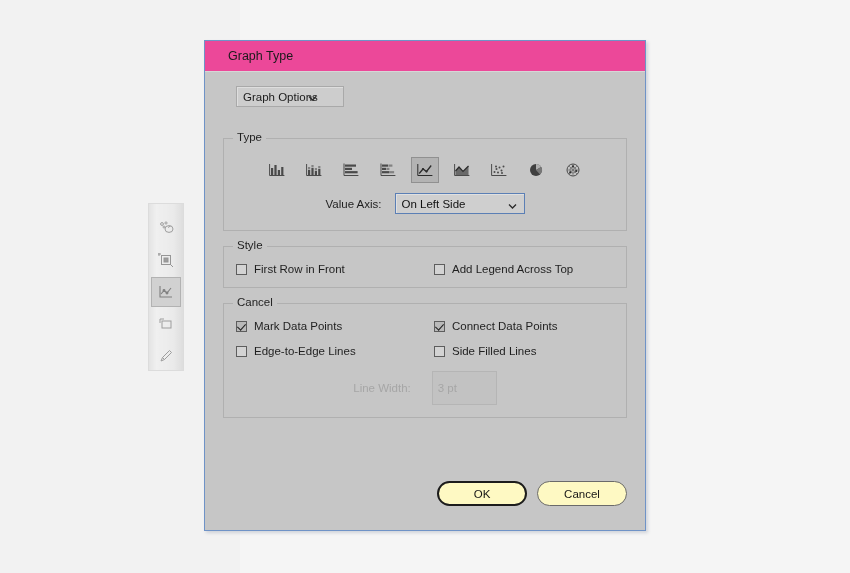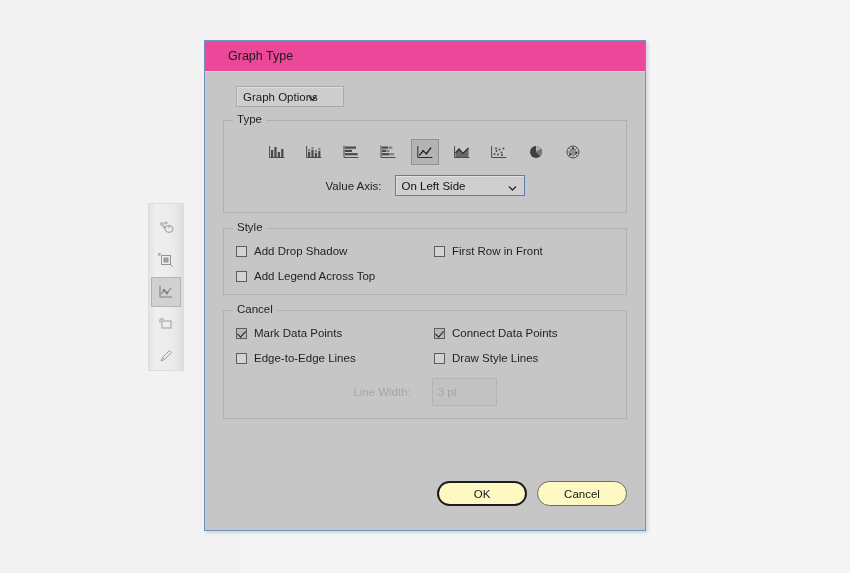--- a/index.html
+++ b/index.html
@@ -81,21 +81,21 @@
     background: #c6c6c6;
     box-sizing: border-box;
     padding: 14px 18px 0 18px;
   }
 
   
   #section-select-wrap {
     position: relative;
     width: 88px;
     height: 21px;
-    margin: 0 0 13px 13px;
+    margin: 0 0 31px 13px;
   }
   #section-select {
     width: 108px;
     height: 21px;
     background: #cdcdcd;
     border: 1px solid #a9a9a9;
     box-sizing: border-box;
     font-size: 11.5px;
     color: #1b1b1b;
     display: flex;
@@ -226,21 +226,21 @@
     justify-content: center;
     gap: 21px;
     margin-top: 14px;
   }
   #line-width-label {
     font-size: 11.5px;
     color: #a6a6a6;
   }
   #line-width-input {
     width: 65px;
-    height: 28px;
+    height: 34px;
     background: #c2c2c2;
     border: 1px solid #b5b5b5;
     box-sizing: border-box;
     font-size: 11.5px;
     color: #a6a6a6;
     display: flex;
     align-items: center;
     padding-left: 5px;
   }
 
@@ -475,24 +475,20 @@
               </svg>
           </span>
         </div>
       </div>
     </div>
 
     <div class="group" id="style-group">
       <div class="group-legend">Style</div>
       <div class="cb-grid">
 
-        <div class="cb">
-          <span class="box"></span>
-          <span>Add Drop Shadow</span>
-        </div>
 
         <div class="cb">
           <span class="box"></span>
           <span>First Row in Front</span>
         </div>
 
         <div class="cb">
           <span class="box"></span>
           <span>Add Legend Across Top</span>
         </div>
@@ -515,21 +511,21 @@
           <span>Connect Data Points</span>
         </div>
 
         <div class="cb">
           <span class="box"></span>
           <span>Edge-to-Edge Lines</span>
         </div>
 
         <div class="cb">
           <span class="box"></span>
-          <span>Draw Style Lines</span>
+          <span>Side Filled Lines</span>
         </div>
 
       </div>
 
       <div id="line-width-row">
         <span id="line-width-label">Line Width:</span>
         <div id="line-width-input">
           <span>3 pt</span>
         </div>
       </div>

